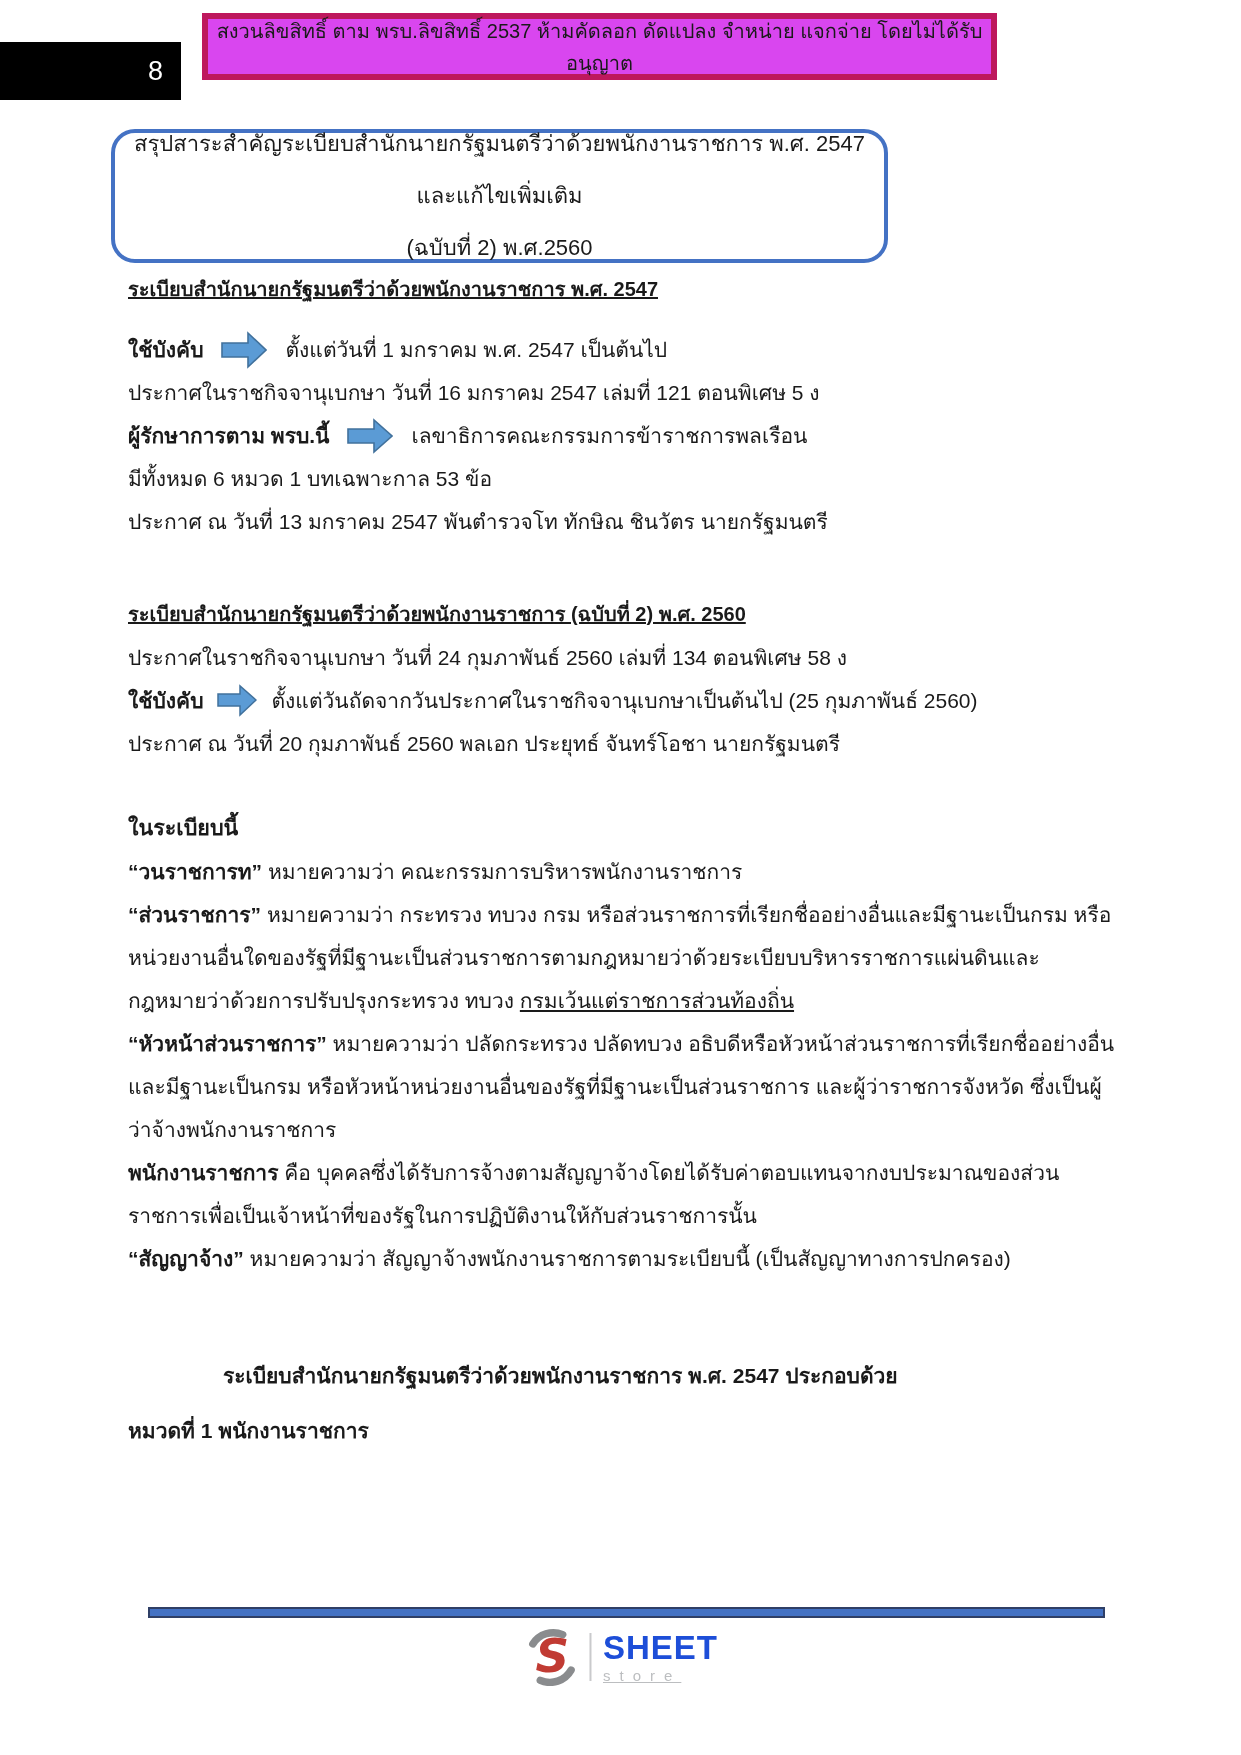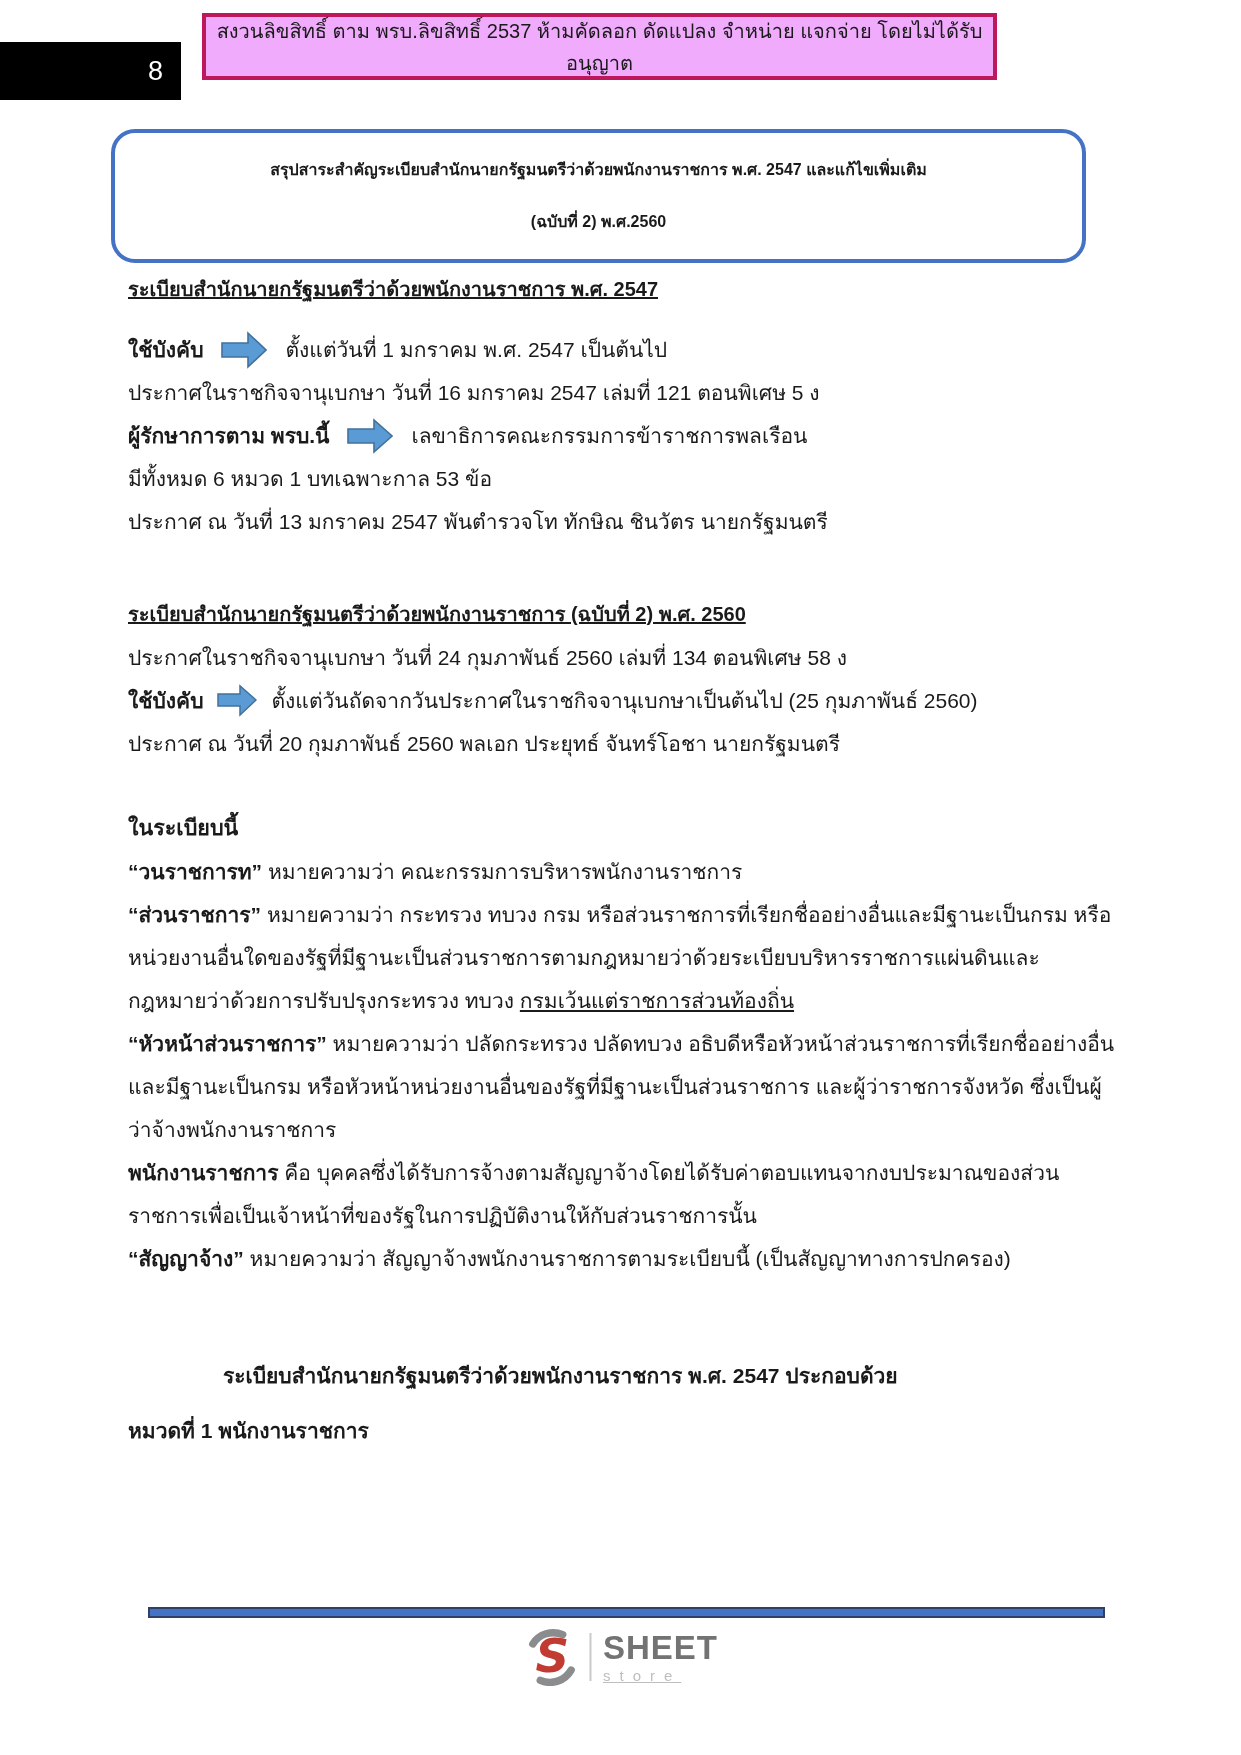--- a/index.html
+++ b/index.html
@@ -24,37 +24,37 @@
     display: flex; align-items: center; justify-content: flex-end;
     padding-right: 18px;
     font-size: 27px;
   }
 
   
   .copyright-box {
     position: absolute;
     left: 202px; top: 13px;
     width: 795px; height: 67px;
-    border: 4px solid #be185d;
+    border: 6px solid #be185d;
     display: flex; align-items: center; justify-content: center;
     font-size: 20px;
     text-align: center;
-    background: #f0abfc;
+    background: #d946ef;
   }
 
   
   .title-box {
     position: absolute;
     left: 111px; top: 129px;
-    width: 975px; height: 134px;
+    width: 777px; height: 134px;
     border: 4px solid #4472C4;
     border-radius: 24px;
     display: flex; flex-direction: column; align-items: center; justify-content: center;
-    font-weight: bold;
-    font-size: 16px;
+    font-weight: normal;
+    font-size: 22px;
     line-height: 52px;
     text-align: center;
     background: #ffffff;
   }
 
   
   .doc-body {
     position: absolute;
     left: 128px; top: 268px;
     width: 990px;
@@ -104,21 +104,21 @@
   .logo-divider {
     width: 2px; height: 48px;
     background: #c9cacc;
     margin: 0 12px 0 10px;
   }
   .logo-textcol { display: flex; flex-direction: column; }
   .logo-title {
     font-weight: bold;
     font-size: 33px;
     line-height: 33px;
-    color: #737373;
+    color: #1d4ed8;
     letter-spacing: 1px;
   }
   .logo-subtitle {
     font-size: 15px;
     color: #BCBEC0;
     letter-spacing: 9px;
     margin-top: 3px;
     text-decoration: underline;
   }
 </style>

